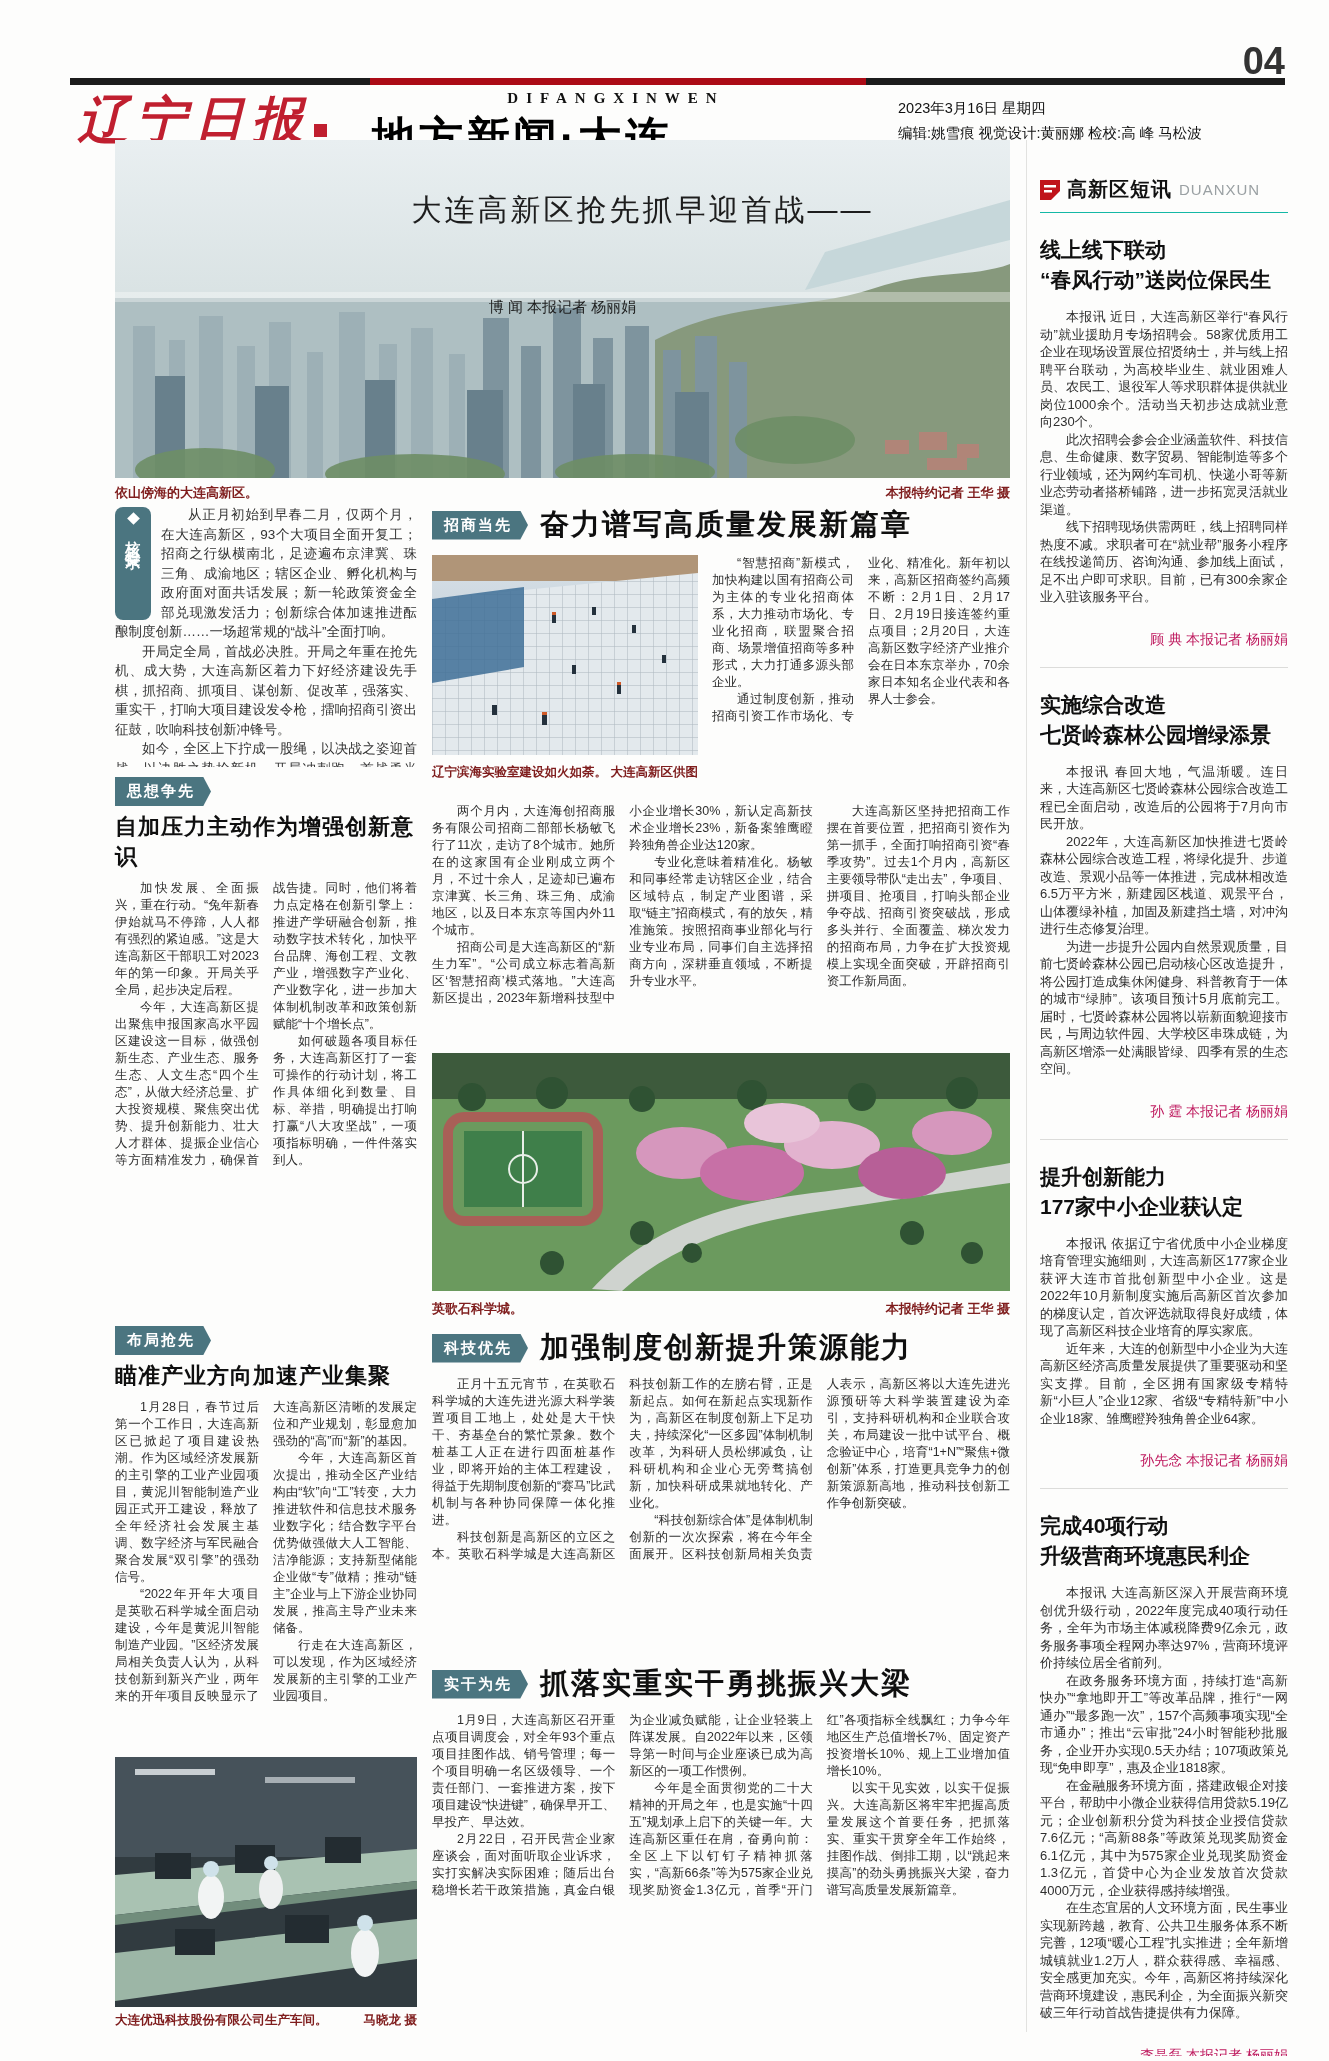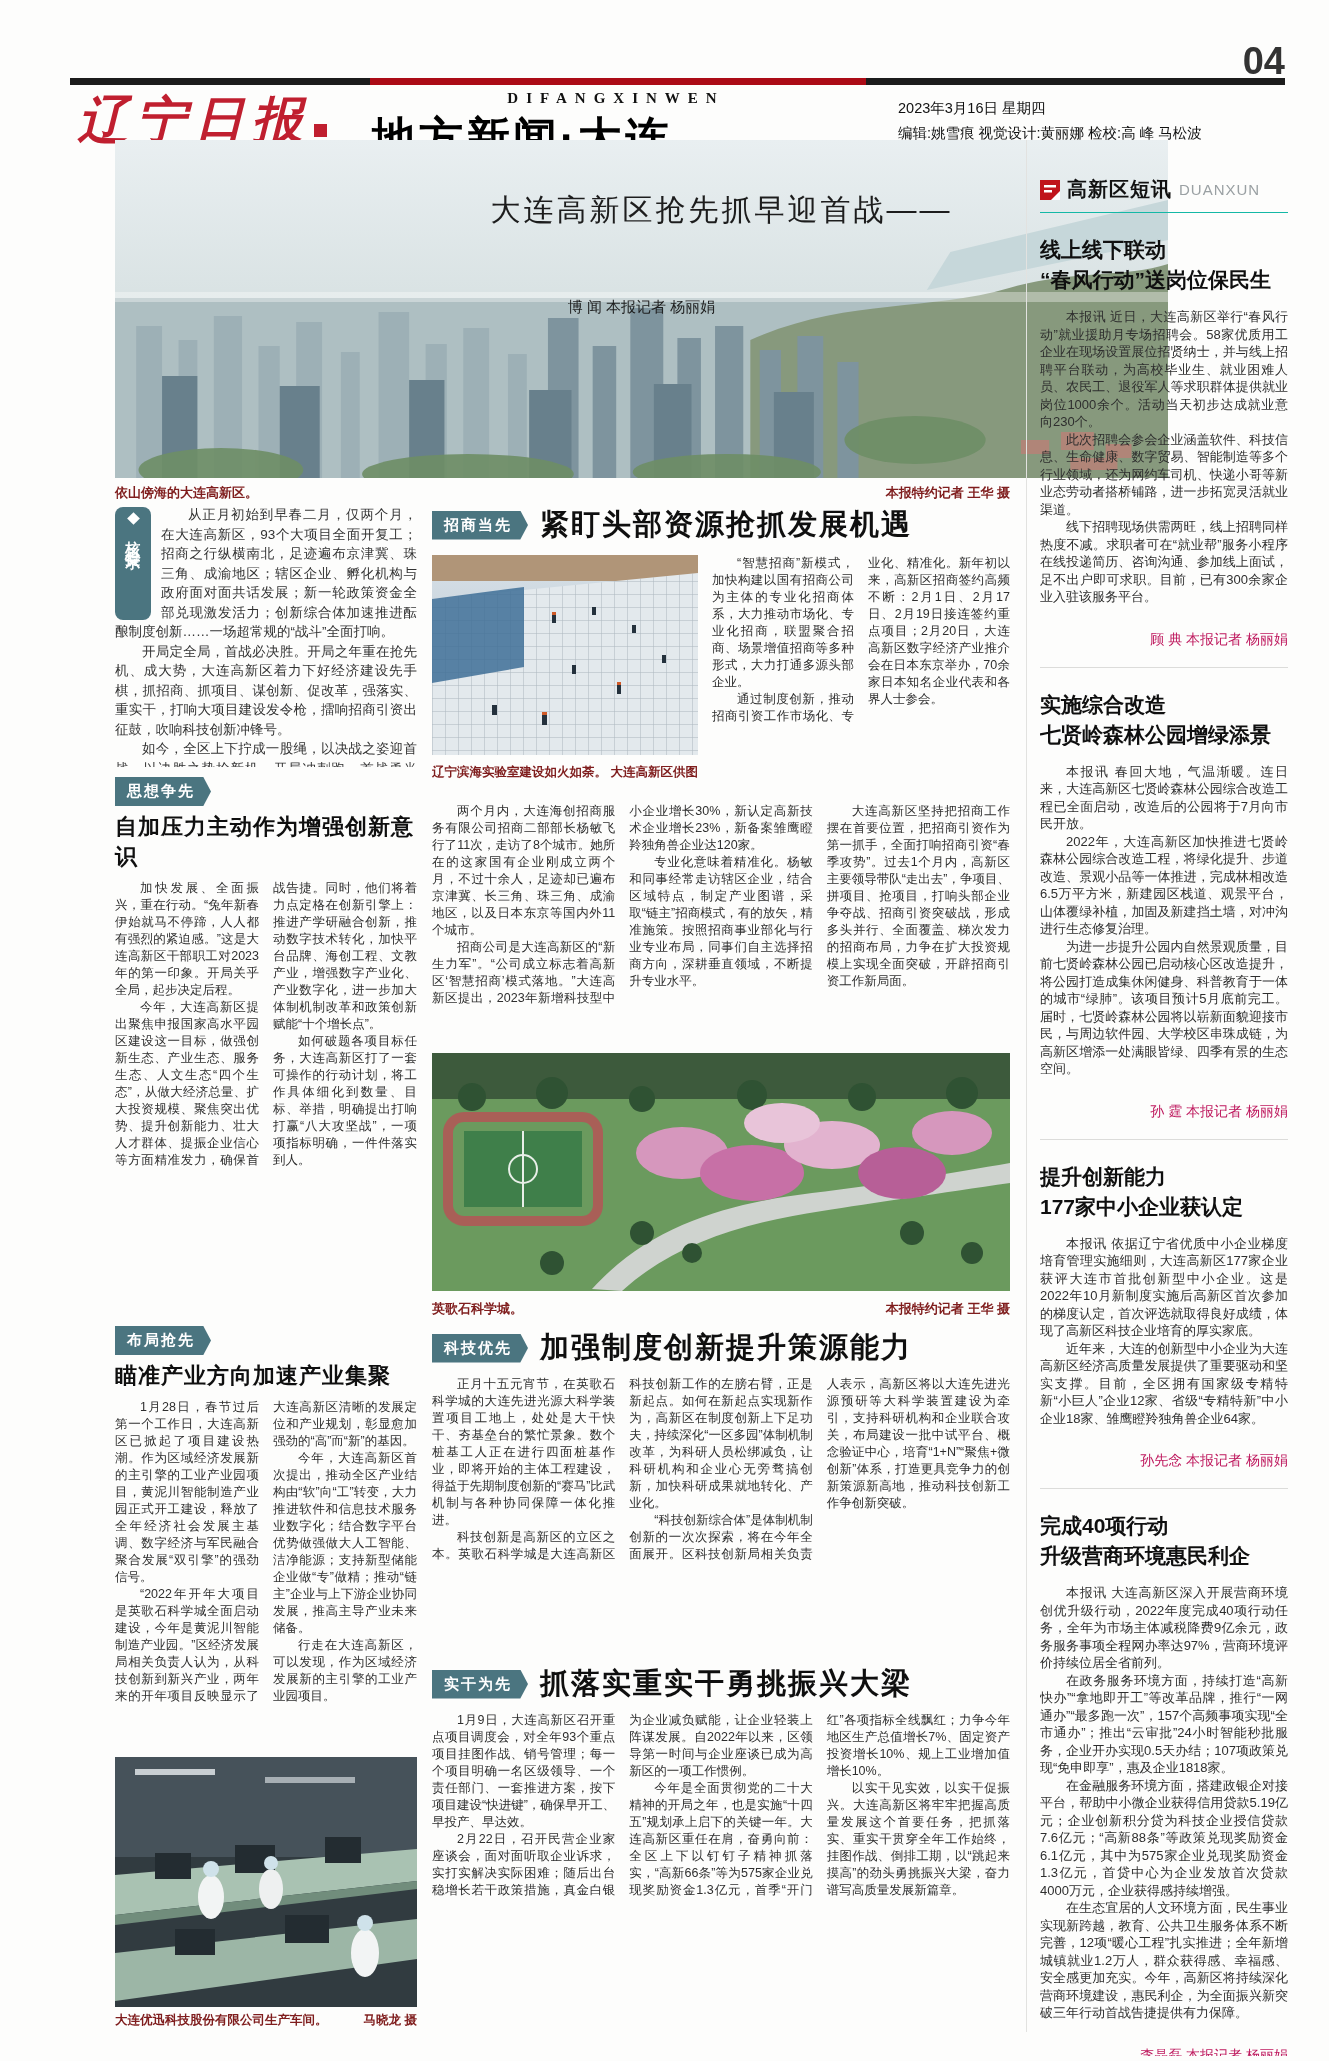--- a/index.html
+++ b/index.html
@@ -11,21 +11,21 @@
   .logo{position:absolute;left:78px;top:88px;font-family:"Liberation Serif",serif;font-style:italic;
         font-weight:900;font-size:50px;color:#c01f2f;letter-spacing:8px;line-height:64px;}
   .logo-seal{display:inline-block;width:13px;height:13px;background:#c01f2f;margin-left:4px;}
   .sec-block{position:absolute;left:372px;top:90px;width:488px;}
   .sec-en{font-family:"Liberation Serif",serif;font-size:15px;letter-spacing:8px;color:#111;
           text-align:center;font-weight:700;}
   .sec-cn{font-size:44px;font-weight:900;color:#000;letter-spacing:3px;margin-top:2px;white-space:nowrap;}
   .meta{position:absolute;left:898px;top:96px;font-size:14.5px;color:#111;line-height:25px;white-space:nowrap;}
   .page-num{position:absolute;right:44px;top:40px;font-size:38px;font-weight:800;color:#333;}
   
-  .hero{position:absolute;left:115px;top:140px;width:1053px;height:338px;}
+  .hero{position:absolute;left:115px;top:140px;width:895px;height:338px;}
   .hero svg{position:absolute;left:0;top:0;width:100%;height:100%;}
   .kicker{position:absolute;left:0;right:0;top:50px;text-align:center;padding-left:160px;
           font-size:30px;color:#1d1d1d;letter-spacing:3px;}
   .headline{position:absolute;left:0;right:0;top:90px;text-align:center;font-size:50px;
             font-weight:900;color:#0d0d0d;letter-spacing:1px;white-space:nowrap;}
   .lead-byline{position:absolute;left:0;right:0;top:158px;text-align:center;font-size:15px;color:#1d1d1d;}
   .cap-row{display:flex;justify-content:space-between;font-size:13px;font-weight:700;color:#7f1d1d;}
   .hero-cap{position:absolute;left:115px;top:484px;width:895px;}
   
   p{margin:0;text-indent:2em;}
@@ -216,21 +216,21 @@
       <figcaption class="cap-row fig-cap cap12">
         <span>大连优迅科技股份有限公司生产车间。</span>
         <span>马晓龙 摄</span>
       </figcaption>
     </figure>
   </aside>
 
   <section class="mainB">
     <div class="sec-head">
       <span class="tag">招商当先</span>
-      <h2 class="wide-h2">紧盯头部资源抢抓发展机遇</h2>
+      <h2 class="wide-h2">奋力谱写高质量发展新篇章</h2>
     </div>
 
     <div class="row1">
       <figure class="fig-constr">
         <svg width="266" height="200" viewBox="0 0 266 200">
           <defs>
             <linearGradient id="cg" x1="0" y1="0" x2="0" y2="1">
               <stop offset="0" stop-color="#d7e0e7"></stop>
                 <stop offset="1" stop-color="#b0c0cb"></stop>
             </linearGradient>

